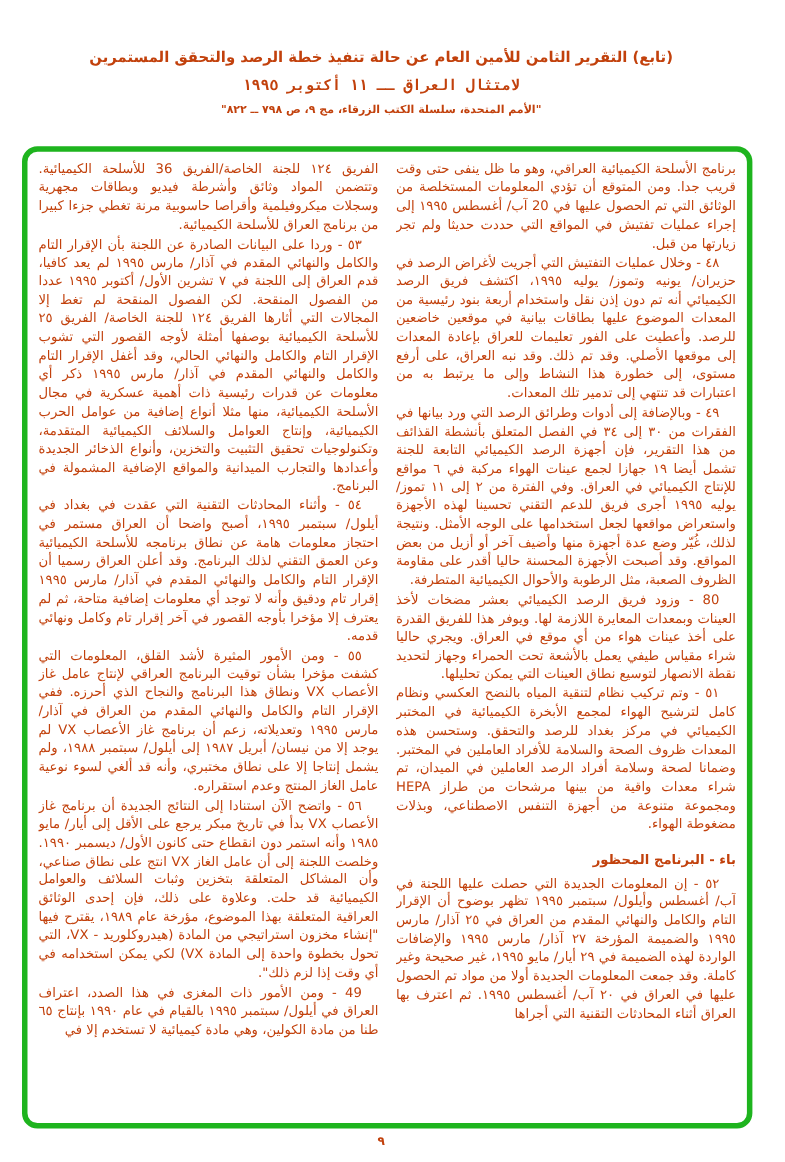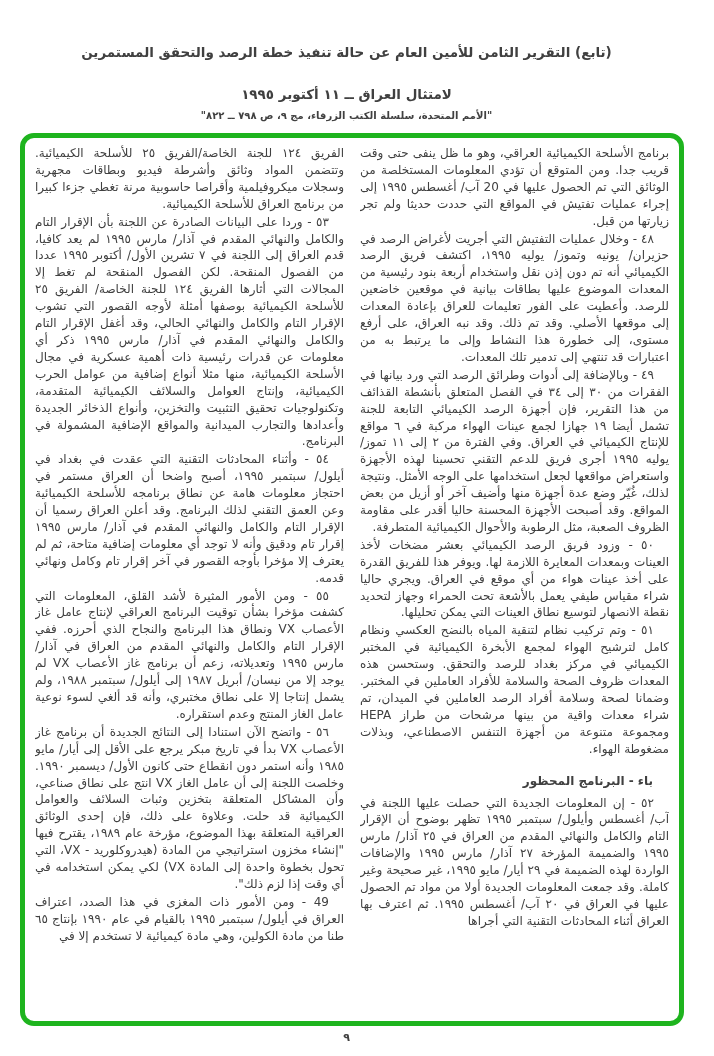--- a/index.html
+++ b/index.html
@@ -1,35 +1,35 @@
 <!DOCTYPE html>
 <html lang="ar"><head>
 <meta charset="utf-8">
 <style>
   html, body { margin: 0; padding: 0; background: #ffffff; }
   .page {
     position: relative;
     width: 693px;
     height: 1056px;
     background: #ffffff;
-    color: #404040;
+    color: #c2410c;
     font-family: "DejaVu Sans", sans-serif;
     overflow: hidden;
   }
   .header {
     position: absolute;
     top: 44px;
     left: 0;
     right: 0;
     text-align: center;
     direction: rtl;
     font-weight: bold;
   }
   .header .h1 { font-size: 13.5px; }
-  .header .h2 { font-size: 13.5px; margin-top: 26px; }
+  .header .h2 { font-size: 13.5px; margin-top: 10px; font-family: Liberation Mono, monospace; }
   .header .h3 { font-size: 10px;  margin-top: 8px; }
   .content-frame {
     position: absolute;
     left: 20px;
     top: 133px;
     width: 664px;
     height: 893px;
     border: 5px solid #1eb41e;
     border-radius: 14px;
     box-sizing: border-box;
@@ -49,21 +49,21 @@
     text-align: justify;
     font-size: 12px;
     line-height: 16.9px;
     margin: 0 0 1px 0;
   }
   .col p.num { text-indent: 15px; }
   .col p.heading {
     font-weight: bold;
     text-align: right;
     text-indent: 0;
-    margin: 15px 16px 5px 0;
+    margin: 15px 0 5px 0;
   }
   .page-number {
     position: absolute;
     top: 1031px;
     left: 0;
     right: 0;
     text-align: center;
     font-size: 11px;
     font-weight: bold;
     direction: rtl;
@@ -80,28 +80,28 @@
     <div class="h3">"الأمم المتحدة، سلسلة الكتب الزرقاء، مج ٩، ص ٧٩٨ ــ ٨٢٢"</div>
   </div>
 
   <div class="content-frame" style="border-color: rgb(30, 180, 30);">
     <div class="columns">
 
       <div class="col">
         <p class="body">برنامج الأسلحة الكيميائية العراقي، وهو ما ظل ينفى حتى وقت قريب جدا. ومن المتوقع أن تؤدي المعلومات المستخلصة من الوثائق التي تم الحصول عليها في 20 آب/ أغسطس ١٩٩٥ إلى إجراء عمليات تفتيش في المواقع التي حددت حديثا ولم تجر زيارتها من قبل.</p>
         <p class="num">٤٨ - وخلال عمليات التفتيش التي أجريت لأغراض الرصد في حزيران/ يونيه وتموز/ يوليه ١٩٩٥، اكتشف فريق الرصد الكيميائي أنه تم دون إذن نقل واستخدام أربعة بنود رئيسية من المعدات الموضوع عليها بطاقات بيانية في موقعين خاضعين للرصد. وأعطيت على الفور تعليمات للعراق بإعادة المعدات إلى موقعها الأصلي. وقد تم ذلك. وقد نبه العراق، على أرفع مستوى، إلى خطورة هذا النشاط وإلى ما يرتبط به من اعتبارات قد تنتهي إلى تدمير تلك المعدات.</p>
         <p class="num">٤٩ - وبالإضافة إلى أدوات وطرائق الرصد التي ورد بيانها في الفقرات من ٣٠ إلى ٣٤ في الفصل المتعلق بأنشطة القذائف من هذا التقرير، فإن أجهزة الرصد الكيميائي التابعة للجنة تشمل أيضا ١٩ جهازا لجمع عينات الهواء مركبة في ٦ مواقع للإنتاج الكيميائي في العراق. وفي الفترة من ٢ إلى ١١ تموز/ يوليه ١٩٩٥ أجرى فريق للدعم التقني تحسينا لهذه الأجهزة واستعراض مواقعها لجعل استخدامها على الوجه الأمثل. ونتيجة لذلك، غُيّر وضع عدة أجهزة منها وأضيف آخر أو أزيل من بعض المواقع. وقد أصبحت الأجهزة المحسنة حاليا أقدر على مقاومة الظروف الصعبة، مثل الرطوبة والأحوال الكيميائية المتطرفة.</p>
-        <p class="num">٥٠ - وزود فريق الرصد الكيميائي بعشر مضخات لأخذ العينات وبمعدات المعايرة اللازمة لها. ويوفر هذا للفريق القدرة على أخذ عينات هواء من أي موقع في العراق. ويجري حاليا شراء مقياس طيفي يعمل بالأشعة تحت الحمراء وجهاز لتحديد نقطة الانصهار لتوسيع نطاق العينات التي يمكن تحليلها.</p>
+        <p class="num">80 - وزود فريق الرصد الكيميائي بعشر مضخات لأخذ العينات وبمعدات المعايرة اللازمة لها. ويوفر هذا للفريق القدرة على أخذ عينات هواء من أي موقع في العراق. ويجري حاليا شراء مقياس طيفي يعمل بالأشعة تحت الحمراء وجهاز لتحديد نقطة الانصهار لتوسيع نطاق العينات التي يمكن تحليلها.</p>
         <p class="num">٥١ - وتم تركيب نظام لتنقية المياه بالنضح العكسي ونظام كامل لترشيح الهواء لمجمع الأبخرة الكيميائية في المختبر الكيميائي في مركز بغداد للرصد والتحقق. وستحسن هذه المعدات ظروف الصحة والسلامة للأفراد العاملين في المختبر. وضمانا لصحة وسلامة أفراد الرصد العاملين في الميدان، تم شراء معدات واقية من بينها مرشحات من طراز HEPA ومجموعة متنوعة من أجهزة التنفس الاصطناعي، وبذلات مضغوطة الهواء.</p>
         <p class="heading">باء - البرنامج المحظور</p>
         <p class="num">٥٢ - إن المعلومات الجديدة التي حصلت عليها اللجنة في آب/ أغسطس وأيلول/ سبتمبر ١٩٩٥ تظهر بوضوح أن الإقرار التام والكامل والنهائي المقدم من العراق في ٢٥ آذار/ مارس ١٩٩٥ والضميمة المؤرخة ٢٧ آذار/ مارس ١٩٩٥ والإضافات الواردة لهذه الضميمة في ٢٩ أيار/ مايو ١٩٩٥، غير صحيحة وغير كاملة. وقد جمعت المعلومات الجديدة أولا من مواد تم الحصول عليها في العراق في ٢٠ آب/ أغسطس ١٩٩٥. ثم اعترف بها العراق أثناء المحادثات التقنية التي أجراها</p>
       </div>
 
       <div class="col">
-        <p class="body">الفريق ١٢٤ للجنة الخاصة/الفريق ٢٥ للأسلحة الكيميائية. وتتضمن المواد وثائق وأشرطة فيديو وبطاقات مجهرية وسجلات ميكروفيلمية وأقراصا حاسوبية مرنة تغطي جزءا كبيرا من برنامج العراق للأسلحة الكيميائية.</p>
+        <p class="body">الفريق ١٢٤ للجنة الخاصة/الفريق 36 للأسلحة الكيميائية. وتتضمن المواد وثائق وأشرطة فيديو وبطاقات مجهرية وسجلات ميكروفيلمية وأقراصا حاسوبية مرنة تغطي جزءا كبيرا من برنامج العراق للأسلحة الكيميائية.</p>
         <p class="num">٥٣ - وردا على البيانات الصادرة عن اللجنة بأن الإقرار التام والكامل والنهائي المقدم في آذار/ مارس ١٩٩٥ لم يعد كافيا، قدم العراق إلى اللجنة في ٧ تشرين الأول/ أكتوبر ١٩٩٥ عددا من الفصول المنقحة. لكن الفصول المنقحة لم تغط إلا المجالات التي أثارها الفريق ١٢٤ للجنة الخاصة/ الفريق ٢٥ للأسلحة الكيميائية بوصفها أمثلة لأوجه القصور التي تشوب الإقرار التام والكامل والنهائي الحالي، وقد أغفل الإقرار التام والكامل والنهائي المقدم في آذار/ مارس ١٩٩٥ ذكر أي معلومات عن قدرات رئيسية ذات أهمية عسكرية في مجال الأسلحة الكيميائية، منها مثلا أنواع إضافية من عوامل الحرب الكيميائية، وإنتاج العوامل والسلائف الكيميائية المتقدمة، وتكنولوجيات تحقيق التثبيت والتخزين، وأنواع الذخائر الجديدة وأعدادها والتجارب الميدانية والمواقع الإضافية المشمولة في البرنامج.</p>
         <p class="num">٥٤ - وأثناء المحادثات التقنية التي عقدت في بغداد في أيلول/ سبتمبر ١٩٩٥، أصبح واضحا أن العراق مستمر في احتجاز معلومات هامة عن نطاق برنامجه للأسلحة الكيميائية وعن العمق التقني لذلك البرنامج. وقد أعلن العراق رسميا أن الإقرار التام والكامل والنهائي المقدم في آذار/ مارس ١٩٩٥ إقرار تام ودقيق وأنه لا توجد أي معلومات إضافية متاحة، ثم لم يعترف إلا مؤخرا بأوجه القصور في آخر إقرار تام وكامل ونهائي قدمه.</p>
         <p class="num">٥٥ - ومن الأمور المثيرة لأشد القلق، المعلومات التي كشفت مؤخرا بشأن توقيت البرنامج العراقي لإنتاج عامل غاز الأعصاب VX ونطاق هذا البرنامج والنجاح الذي أحرزه. ففي الإقرار التام والكامل والنهائي المقدم من العراق في آذار/ مارس ١٩٩٥ وتعديلاته، زعم أن برنامج غاز الأعصاب VX لم يوجد إلا من نيسان/ أبريل ١٩٨٧ إلى أيلول/ سبتمبر ١٩٨٨، ولم يشمل إنتاجا إلا على نطاق مختبري، وأنه قد ألغي لسوء نوعية عامل الغاز المنتج وعدم استقراره.</p>
         <p class="num">٥٦ - واتضح الآن استنادا إلى النتائج الجديدة أن برنامج غاز الأعصاب VX بدأ في تاريخ مبكر يرجع على الأقل إلى أيار/ مايو ١٩٨٥ وأنه استمر دون انقطاع حتى كانون الأول/ ديسمبر ١٩٩٠. وخلصت اللجنة إلى أن عامل الغاز VX انتج على نطاق صناعي، وأن المشاكل المتعلقة بتخزين وثبات السلائف والعوامل الكيميائية قد حلت. وعلاوة على ذلك، فإن إحدى الوثائق العراقية المتعلقة بهذا الموضوع، مؤرخة عام ١٩٨٩، يقترح فيها "إنشاء مخزون استراتيجي من المادة (هيدروكلوريد - VX، التي تحول بخطوة واحدة إلى المادة VX) لكي يمكن استخدامه في أي وقت إذا لزم ذلك".</p>
         <p class="num">49 - ومن الأمور ذات المغزى في هذا الصدد، اعتراف العراق في أيلول/ سبتمبر ١٩٩٥ بالقيام في عام ١٩٩٠ بإنتاج ٦٥ طنا من مادة الكولين، وهي مادة كيميائية لا تستخدم إلا في</p>
       </div>
 
     </div>
   </div>
 

